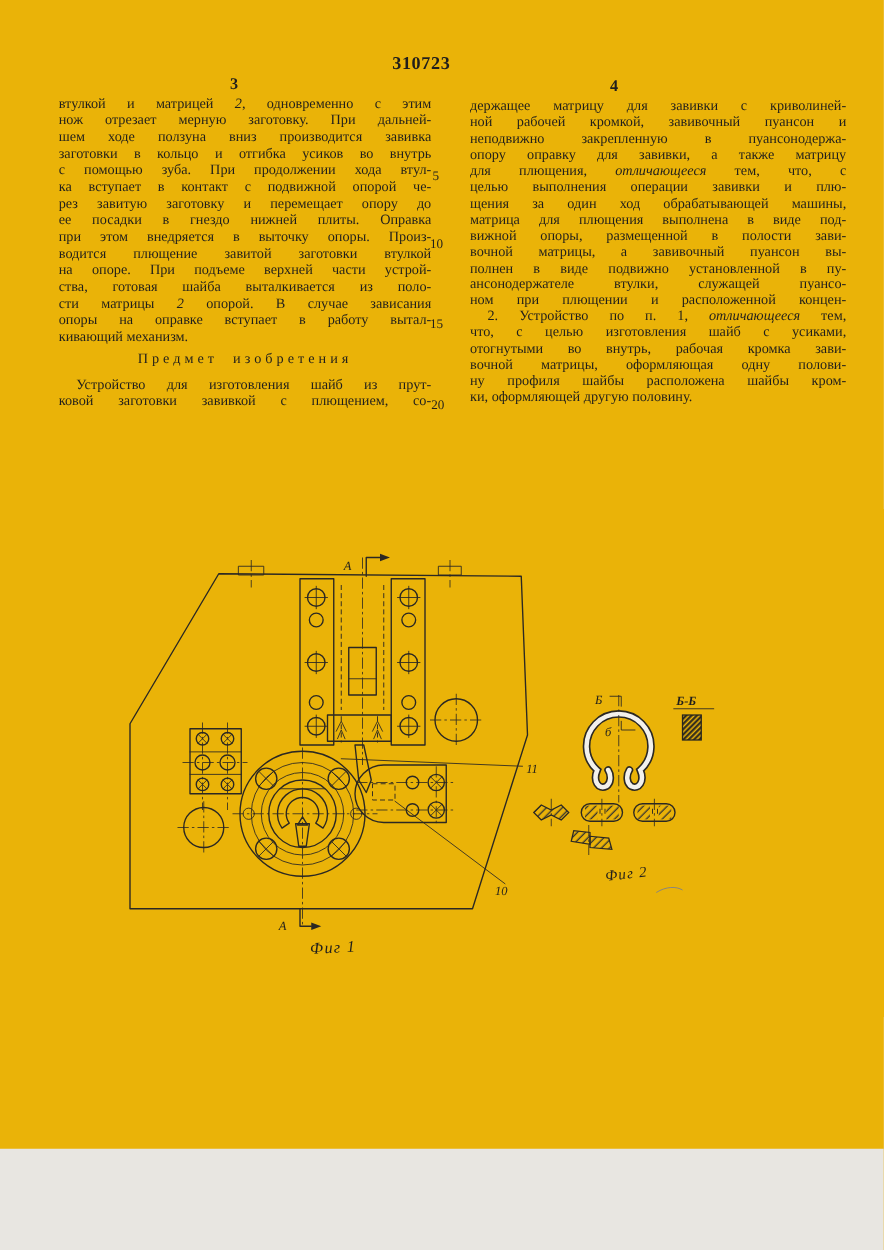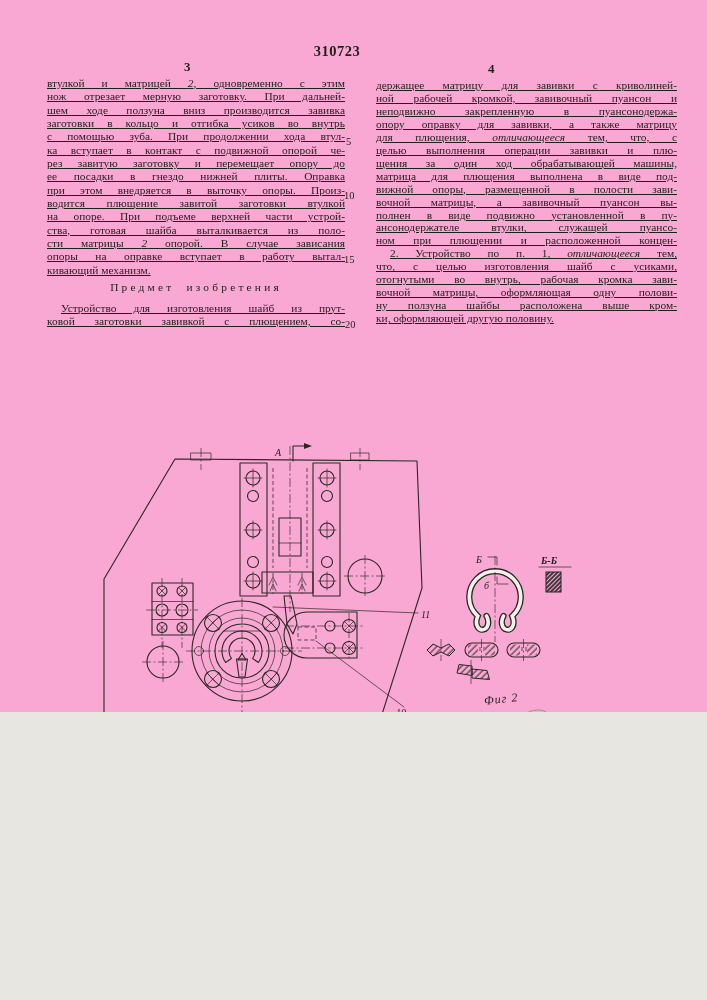--- a/index.html
+++ b/index.html
@@ -1,26 +1,26 @@
 <!DOCTYPE html>
 <html><head>
 <meta charset="utf-8">
 <style>
   html,body{margin:0;padding:0;}
   body{width:707px;height:1000px;background:#e8e6e1;font-family:"Liberation Serif","DejaVu Serif",serif;}
-  .page{position:relative;width:707px;height:712px;background:#f9a8d4;color:#211f1c;overflow:hidden;}
+  .page{position:relative;width:707px;height:919px;background:#eab308;color:#211f1c;overflow:hidden;}
   .patent-number{position:absolute;top:43px;left:237px;width:200px;text-align:center;
     font-weight:bold;font-size:14.5px;letter-spacing:.5px;}
   .pageno{position:absolute;font-size:13px;font-weight:bold;}
   .pageno-left{top:59px;left:184px;}
   .pageno-right{top:61px;left:488px;}
   .col{position:absolute;font-size:11.4px;}
   .col-left{top:77px;left:47px;width:298px;line-height:13.35px;}
   .col-right{top:79px;left:376px;width:301px;line-height:12.95px;}
-  .jline{text-align:justify;text-align-last:justify;white-space:nowrap;text-decoration:underline;}
+  .jline{text-align:justify;text-align-last:justify;white-space:nowrap;}
   .jline.short{text-align:left;text-align-last:left;}
   .jline.indent{text-indent:14px;}
   .it{font-style:italic;}
   .heading{text-align:center;letter-spacing:3.2px;word-spacing:6px;margin:4px 0 7px 0;}
   .mnum{position:absolute;font-size:10.5px;width:14px;text-align:left;}
   .fig-svg{position:absolute;left:0;top:420px;}
   svg text{font-family:"Liberation Serif","DejaVu Serif",serif;}
   .ln{stroke:#2b2823;fill:none;stroke-width:1.1;stroke-linecap:round;stroke-linejoin:round;}
   .thin{stroke-width:.7;}
   .cl{stroke:#2b2823;fill:none;stroke-width:.65;stroke-dasharray:9 2.5 2 2.5;}
@@ -74,21 +74,21 @@
     <div class="jline">матрица для плющения выполнена в виде под-</div>
     <div class="jline">вижной опоры, размещенной в полости зави-</div>
     <div class="jline">вочной матрицы,  а завивочный пуансон   вы-</div>
     <div class="jline">полнен в виде подвижно установленной в пу-</div>
     <div class="jline">ансонодержателе втулки, служащей  пуансо-</div>
     <div class="jline">ном при плющении и расположенной концен-</div>
     <div class="jline indent"><span>2. Устройство по п. 1,  </span><span class="it">отличающееся</span><span>  тем,</span></div>
     <div class="jline">что, с целью изготовления шайб  с  усиками,</div>
     <div class="jline">отогнутыми во внутрь, рабочая кромка  зави-</div>
     <div class="jline">вочной матрицы, оформляющая одну полови-</div>
-    <div class="jline">ну ползуна шайбы расположена выше кром-</div>
+    <div class="jline">ну профиля шайбы расположена шайбы кром-</div>
     <div class="jline short">ки, оформляющей другую половину.</div>
   </div>
 
   <svg class="fig-svg" width="707" height="380" viewBox="0 420 707 380">
     <defs>
       <pattern id="hp" patternUnits="userSpaceOnUse" width="4.5" height="4.5" patternTransform="rotate(45)">
         <line x1="1" y1="0" x2="1" y2="4.5" stroke="#3a372f" stroke-width="1.1"></line>
       </pattern>
       <pattern id="hpd" patternUnits="userSpaceOnUse" width="3" height="3" patternTransform="rotate(45)">
         <line x1="1" y1="0" x2="1" y2="3" stroke="#26241f" stroke-width="1.7"></line>

